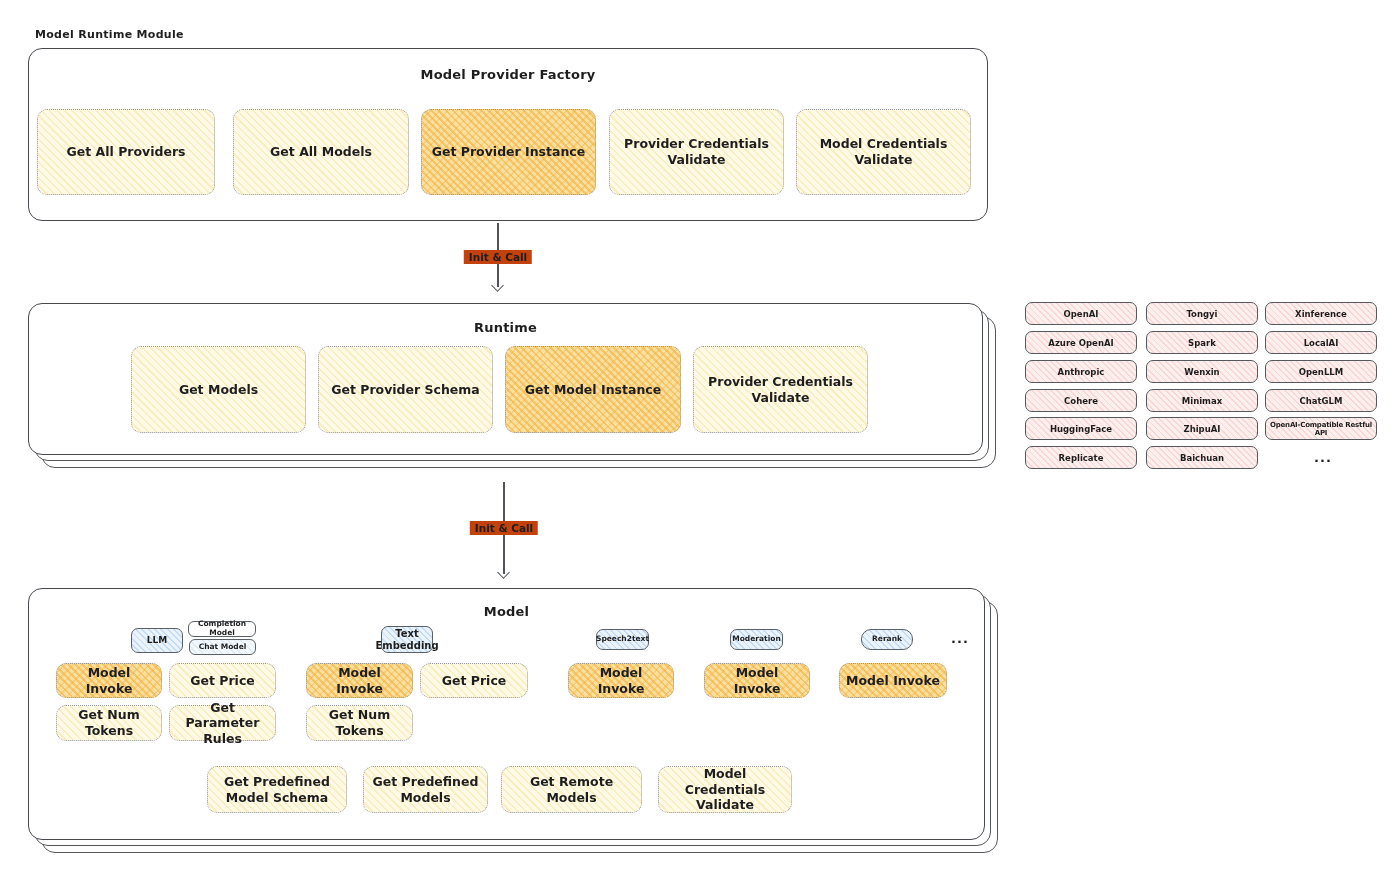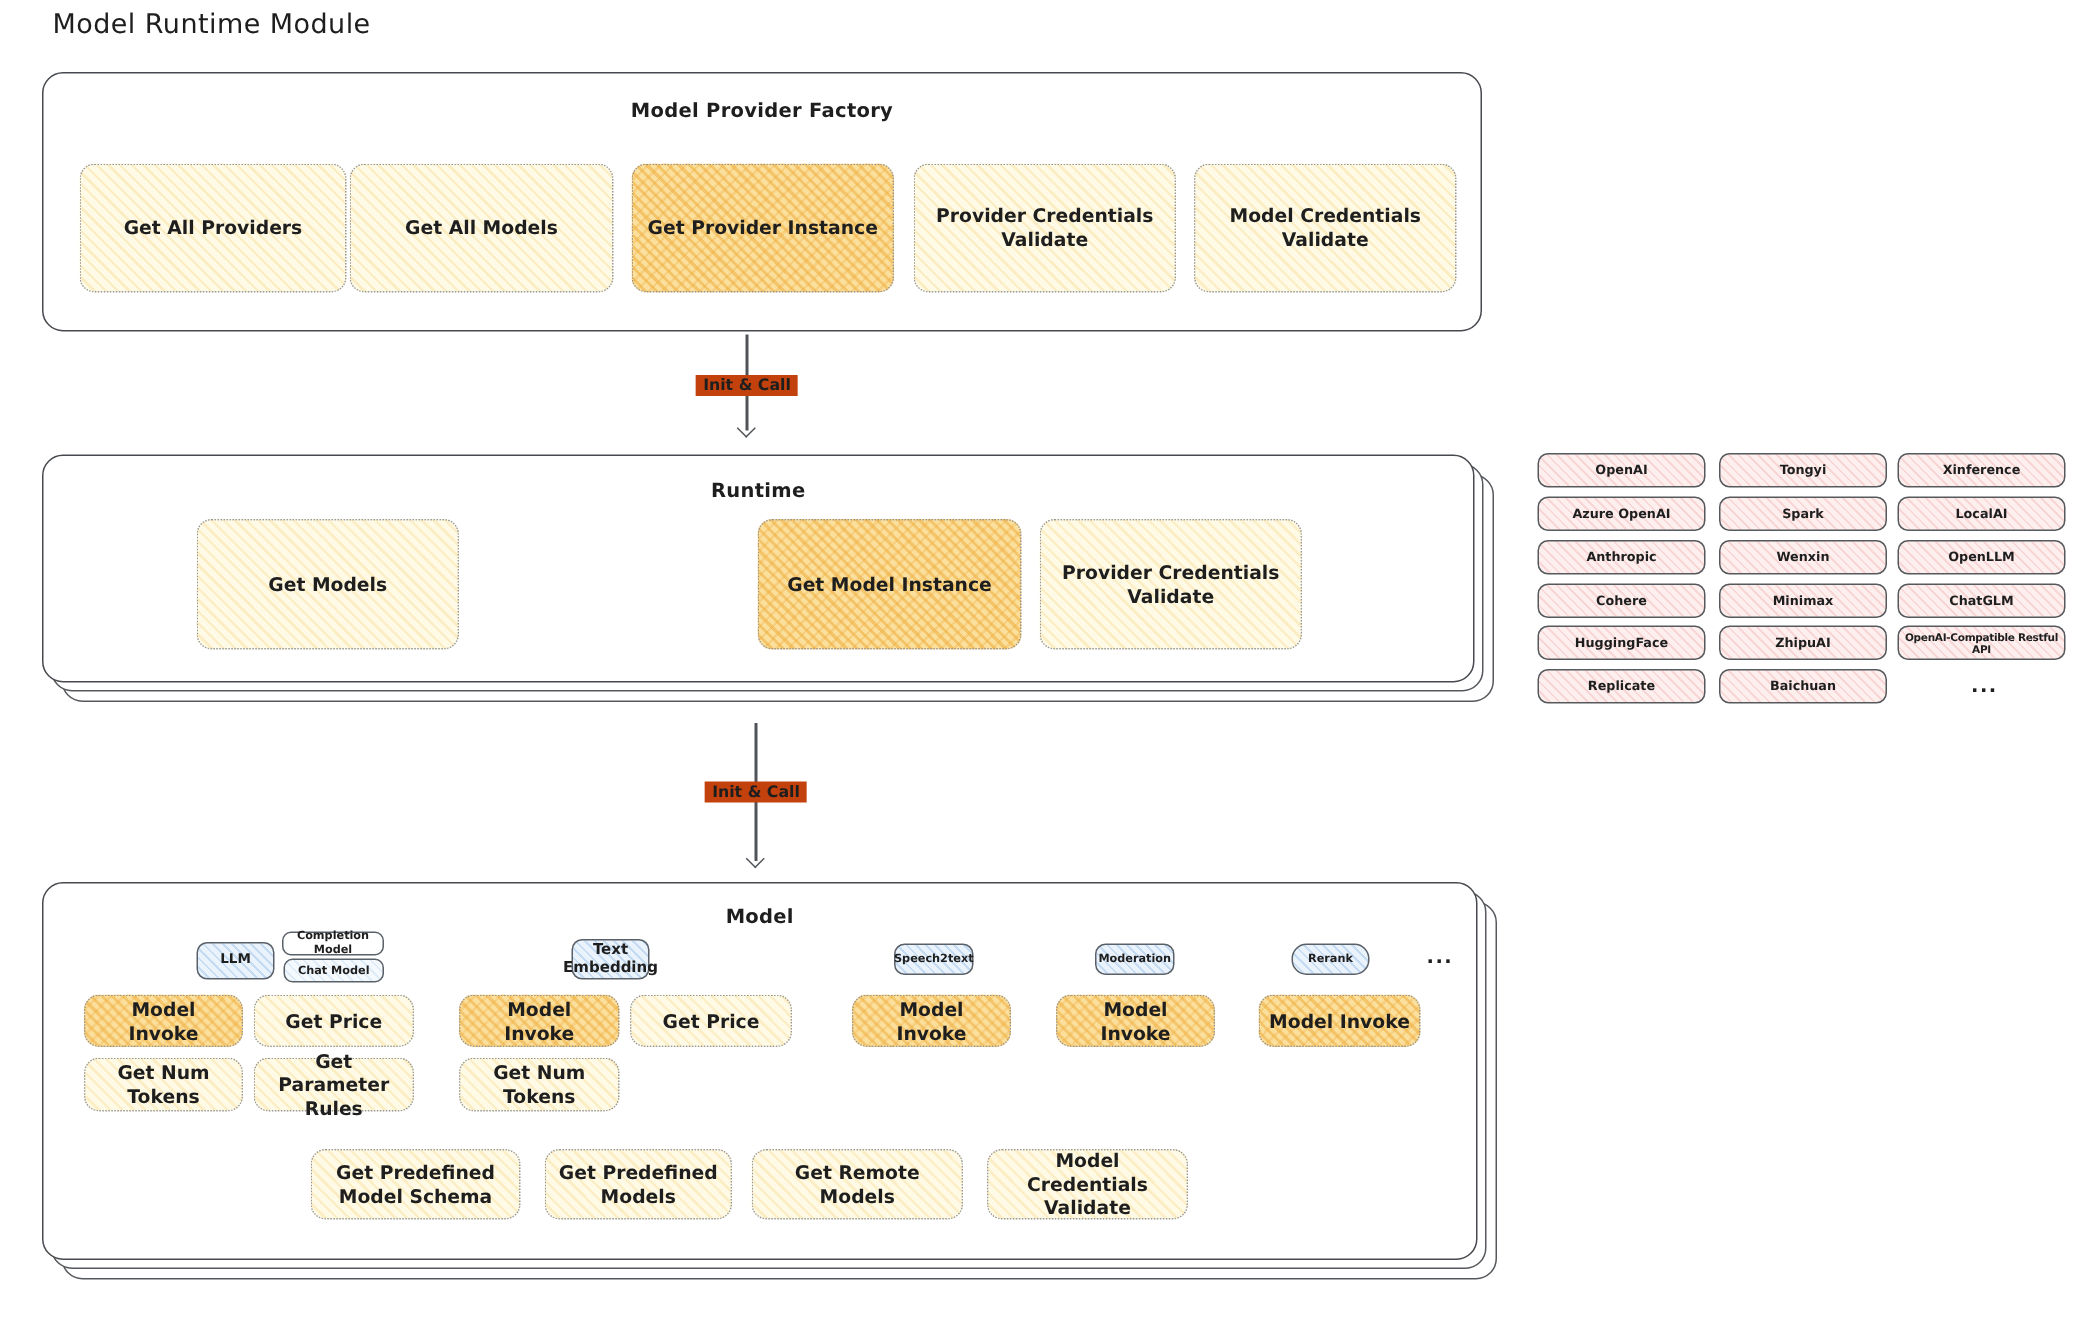--- a/index.html
+++ b/index.html
@@ -1,20 +1,20 @@
 <!DOCTYPE html>
 <html><head>
 <meta charset="utf-8">
 <style>
   * { margin: 0; padding: 0; box-sizing: border-box; }
   html, body { background: #ffffff; }
   body { font-family: "DejaVu Sans", sans-serif; color: #1e1e1e; }
   .canvas { position: relative; width: 1393px; height: 880px; background: #fff; overflow: hidden; }
 
-  .page-title { position: absolute; left: 35px; top: 6px; font-size: 18px; font-weight: 400; letter-spacing: 0.3px; }
+  .page-title { position: absolute; left: 35px; top: 28px; font-size: 11px; font-weight: 700; letter-spacing: 0.3px; }
 
   
   .container { position: absolute; background: #fff; border: 1.6px solid #46494e; border-radius: 14px; }
   .stack-layer { position: absolute; background: #fff; border: 1.4px solid #55585c; border-radius: 14px; }
   .ctitle { position: absolute; left: 0; right: 0; text-align: center; font-size: 13px; font-weight: 600; letter-spacing: 0.2px; }
 
   
   .node { position: absolute; display: flex; align-items: center; justify-content: center; text-align: center;
     font-size: 12.5px; font-weight: 600; line-height: 1.25; padding: 2px 6px;
     border: 1.5px dotted #94979b; border-radius: 10px;
@@ -49,36 +49,37 @@
 </style>
 </head>
 <body>
 
 <div class="canvas">
 
   <div class="page-title">Model Runtime Module</div>
 
   <div class="container" style="left:28px; top:48px; width:960px; height:173px;">
     <div class="ctitle" style="top:18px;">Model Provider Factory</div>
-    <div class="node" style="left:24px;  top:60px; width:178px; height:86px;">Get All Providers</div>
+    <div class="node" style="left:8px;  top:60px; width:178px; height:86px;">Get All Providers</div>
     <div class="node" style="left:204px; top:60px; width:176px; height:86px;">Get All Models</div>
     <div class="node hl" style="left:392px; top:60px; width:175px; height:86px;">Get Provider Instance</div>
     <div class="node" style="left:580px; top:60px; width:175px; height:86px;">Provider Credentials Validate</div>
     <div class="node" style="left:767px; top:60px; width:175px; height:86px;">Model Credentials Validate</div>
   </div>
 
   <div class="arrow-line" style="left:497px; top:223px; height:64px;"></div>
   <div class="arrow-head" style="left:493px; top:281px;"></div>
   <div class="arrow-label" style="left:498px; top:250px;">Init &amp; Call</div>
 
   <div class="stack-layer" style="left:41px; top:316px; width:955px; height:152px;"></div>
   <div class="stack-layer" style="left:34px; top:309px; width:955px; height:152px;"></div>
   <div class="container" style="left:28px; top:303px; width:955px; height:152px;">
     <div class="ctitle" style="top:16px;">Runtime</div>
     <div class="node" style="left:102px; top:42px; width:175px; height:87px;">Get Models</div>
+    <div class="node" style="left:289px; top:42px; width:175px; height:87px;">Get Provider Schema</div>
     <div class="node hl" style="left:476px; top:42px; width:176px; height:87px;">Get Model Instance</div>
     <div class="node" style="left:664px; top:42px; width:175px; height:87px;">Provider Credentials Validate</div>
   </div>
 
   <div class="pink" style="left:1025px; top:302px; width:112px; height:23px;">OpenAI</div>
   <div class="pink" style="left:1025px; top:331px; width:112px; height:23px;">Azure OpenAI</div>
   <div class="pink" style="left:1025px; top:360px; width:112px; height:23px;">Anthropic</div>
   <div class="pink" style="left:1025px; top:389px; width:112px; height:23px;">Cohere</div>
   <div class="pink" style="left:1025px; top:417px; width:112px; height:23px;">HuggingFace</div>
   <div class="pink" style="left:1025px; top:446px; width:112px; height:23px;">Replicate</div>

